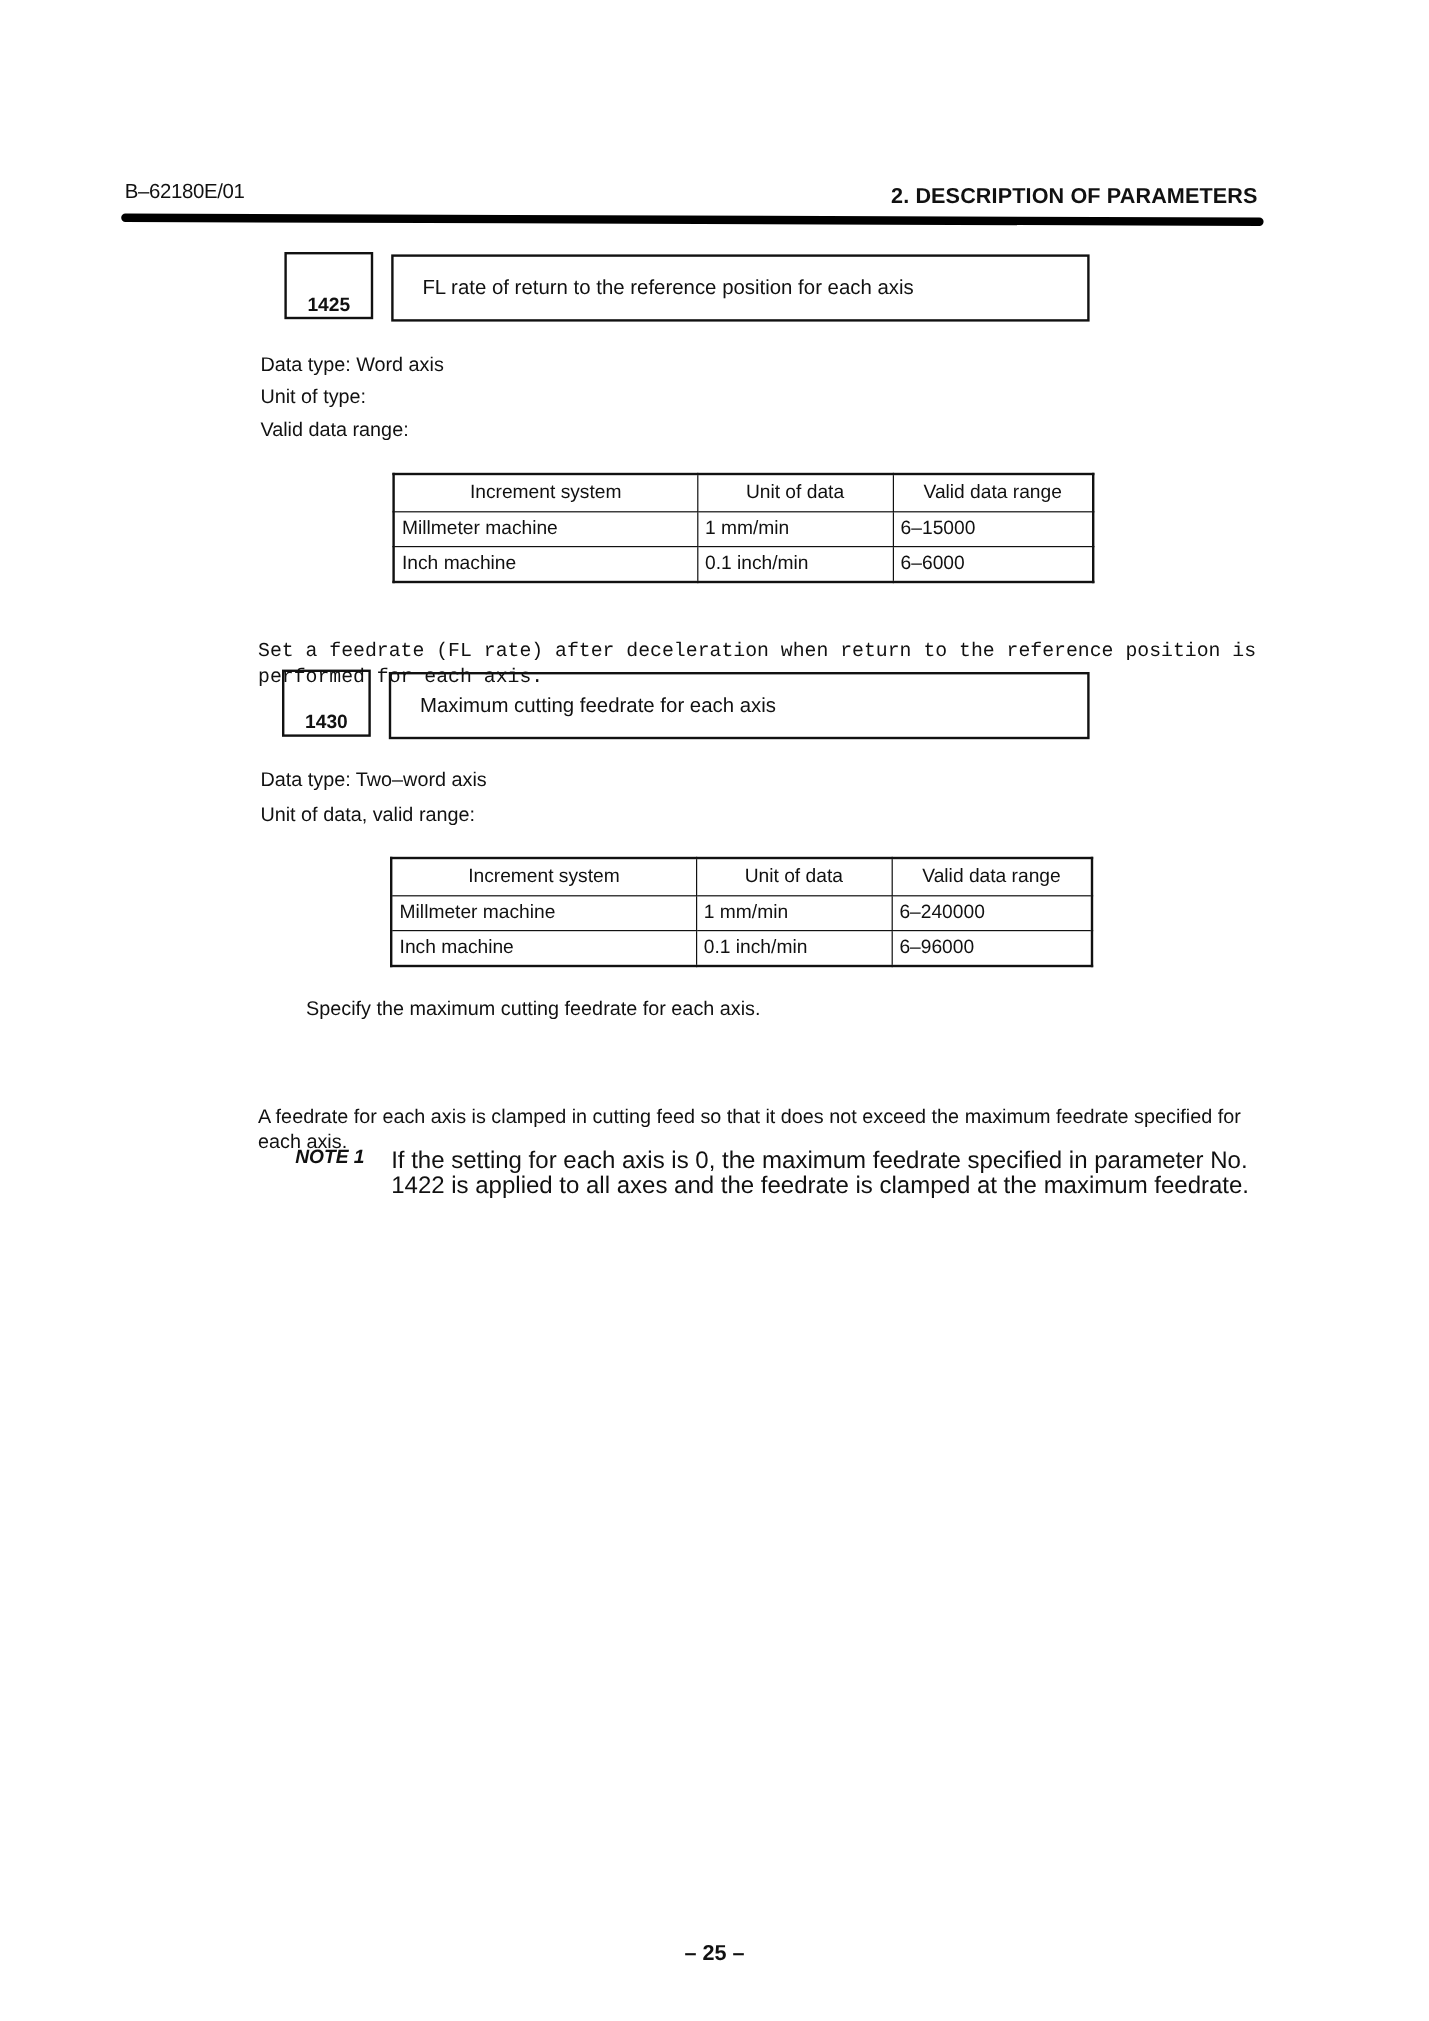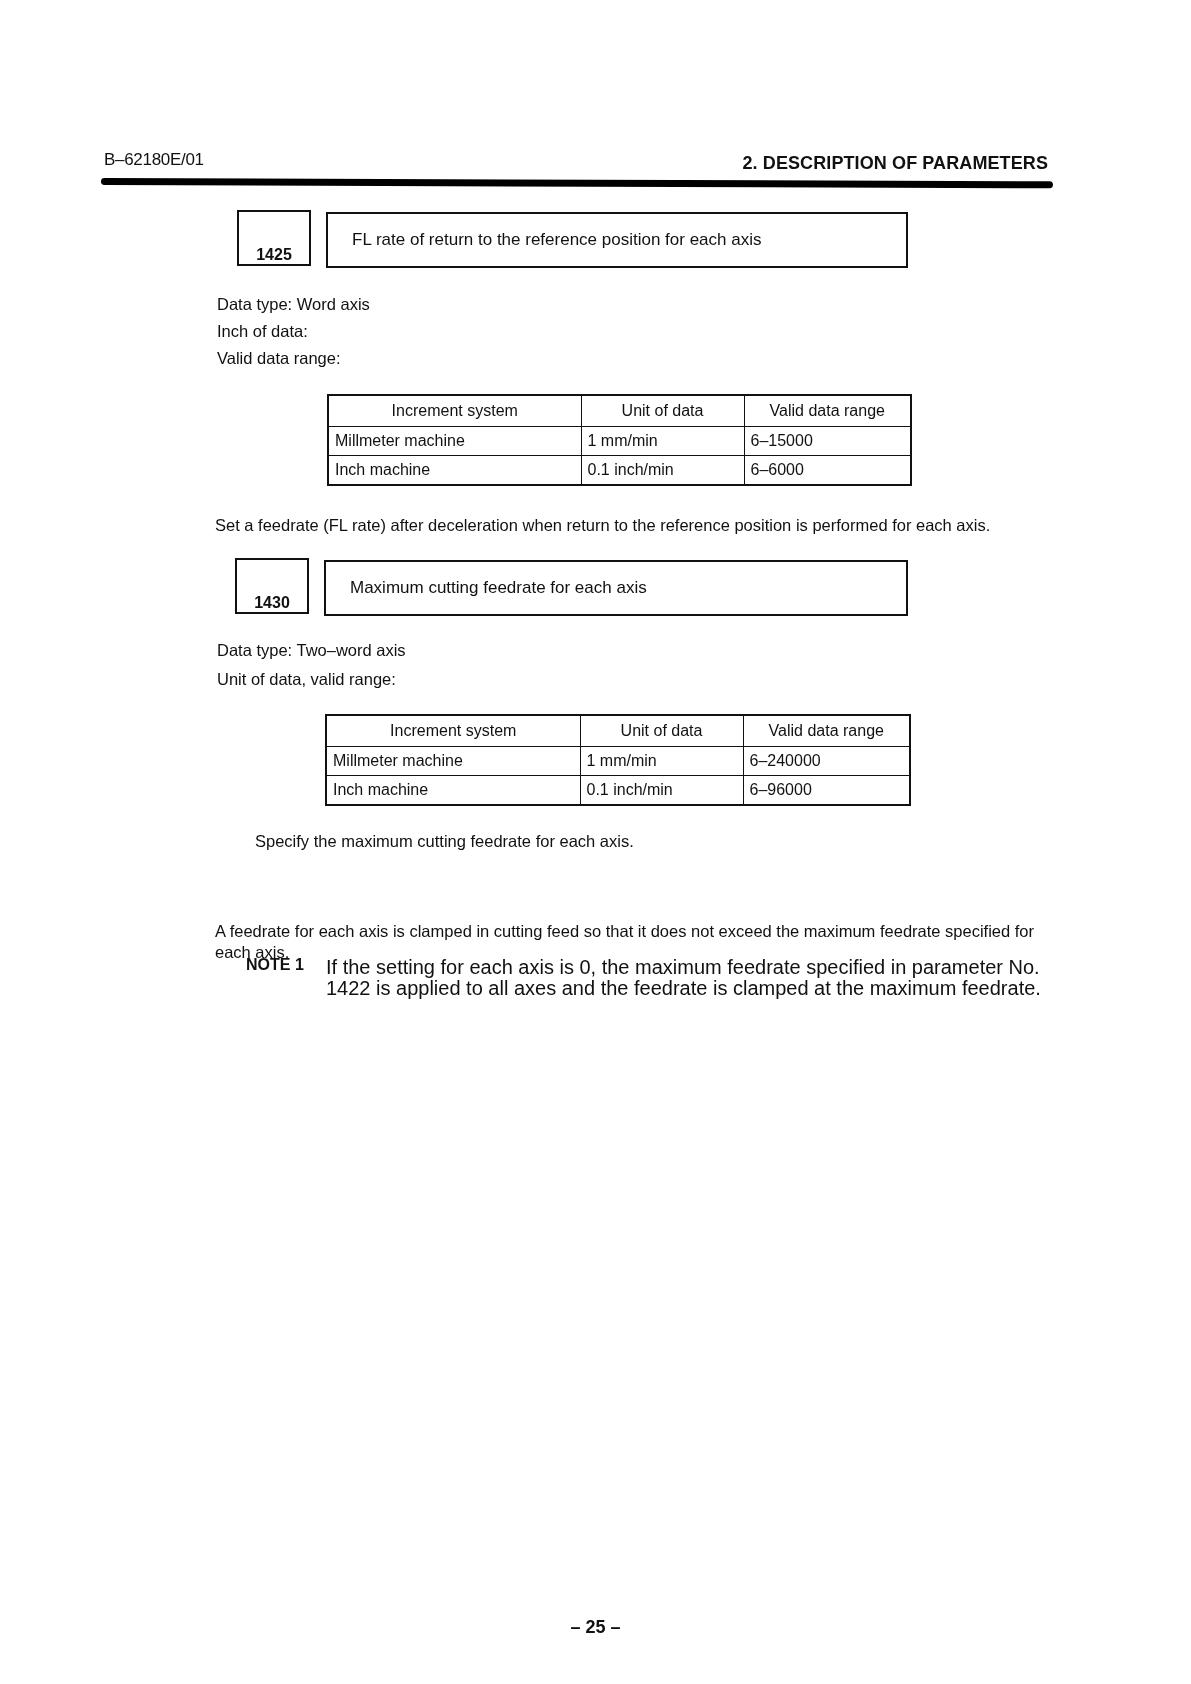--- a/index.html
+++ b/index.html
@@ -26,40 +26,40 @@
   table.param {
     position: absolute; border-collapse: collapse; border: 2px solid #111;
     font-size: 16px; table-layout: fixed;
   }
   table.param th, table.param td {
     border: 1px solid #111; padding: 0 6px; height: 28px; font-weight: normal;
     text-align: left; white-space: nowrap;
   }
   table.param th { text-align: center; height: 30px; }
   .para { left: 215px; font-size: 16.5px; line-height: 21px; width: 840px; }
-  .note-label { left: 246px; font-size: 16px; font-weight: bold; }
+  .note-label { left: 246px; font-size: 16px; font-weight: bold; font-style: italic; }
   .note-text { left: 326px; width: 728px; font-size: 20px; line-height: 21px; }
   .page-num { left: 0; width: 1191px; text-align: center; top: 1617px; font-size: 18px; font-weight: bold; }
 </style>
 </head>
 <body>
 
 <div class="abs hdr-left">B–62180E/01</div>
 <div class="abs hdr-right">2. DESCRIPTION OF PARAMETERS</div>
 <div class="abs hdr-rule"></div>
 
 <div class="abs pnum-box" style="left:237px; top:210px; width:74px; height:56px;">
   <span>1425</span>
 </div>
 <div class="abs ptitle-box" style="left:326px; top:212px; width:582px; height:56px;">
   <span>FL rate of return to the reference position for each axis</span>
 </div>
 
 <div class="abs line" style="top:295px;">Data type:  Word axis</div>
-<div class="abs line" style="top:322px;">Inch of data:</div>
+<div class="abs line" style="top:322px;">Unit of type:</div>
 <div class="abs line" style="top:349px;">Valid data range:</div>
 
 <table class="param" style="left:327px; top:394px; width:583px;">
   <colgroup>
       <col style="width:253px">
       <col style="width:163px">
       <col style="width:167px">
     </colgroup>
   <thead>
     <tr>
@@ -75,21 +75,21 @@
       <td>6–15000</td>
     </tr>
     <tr>
       <td>Inch machine</td>
       <td>0.1 inch/min</td>
       <td>6–6000</td>
     </tr>
   </tbody>
 </table>
 
-<div class="abs para" style="top:515px;">Set a  feedrate (FL rate) after deceleration when return to the reference position is performed for each axis.</div>
+<div class="abs para" style="top:532px;font-family:Liberation Mono, monospace;">Set a  feedrate (FL rate) after deceleration when return to the reference position is performed for each axis.</div>
 
 <div class="abs pnum-box" style="left:235px; top:558px; width:74px; height:56px;">
   <span>1430</span>
 </div>
 <div class="abs ptitle-box" style="left:324px; top:560px; width:584px; height:56px;">
   <span>Maximum cutting feedrate for each axis</span>
 </div>
 
 <div class="abs line" style="top:641px;">Data type:   Two–word axis</div>
 <div class="abs line" style="top:670px;">Unit of data, valid range:</div>

